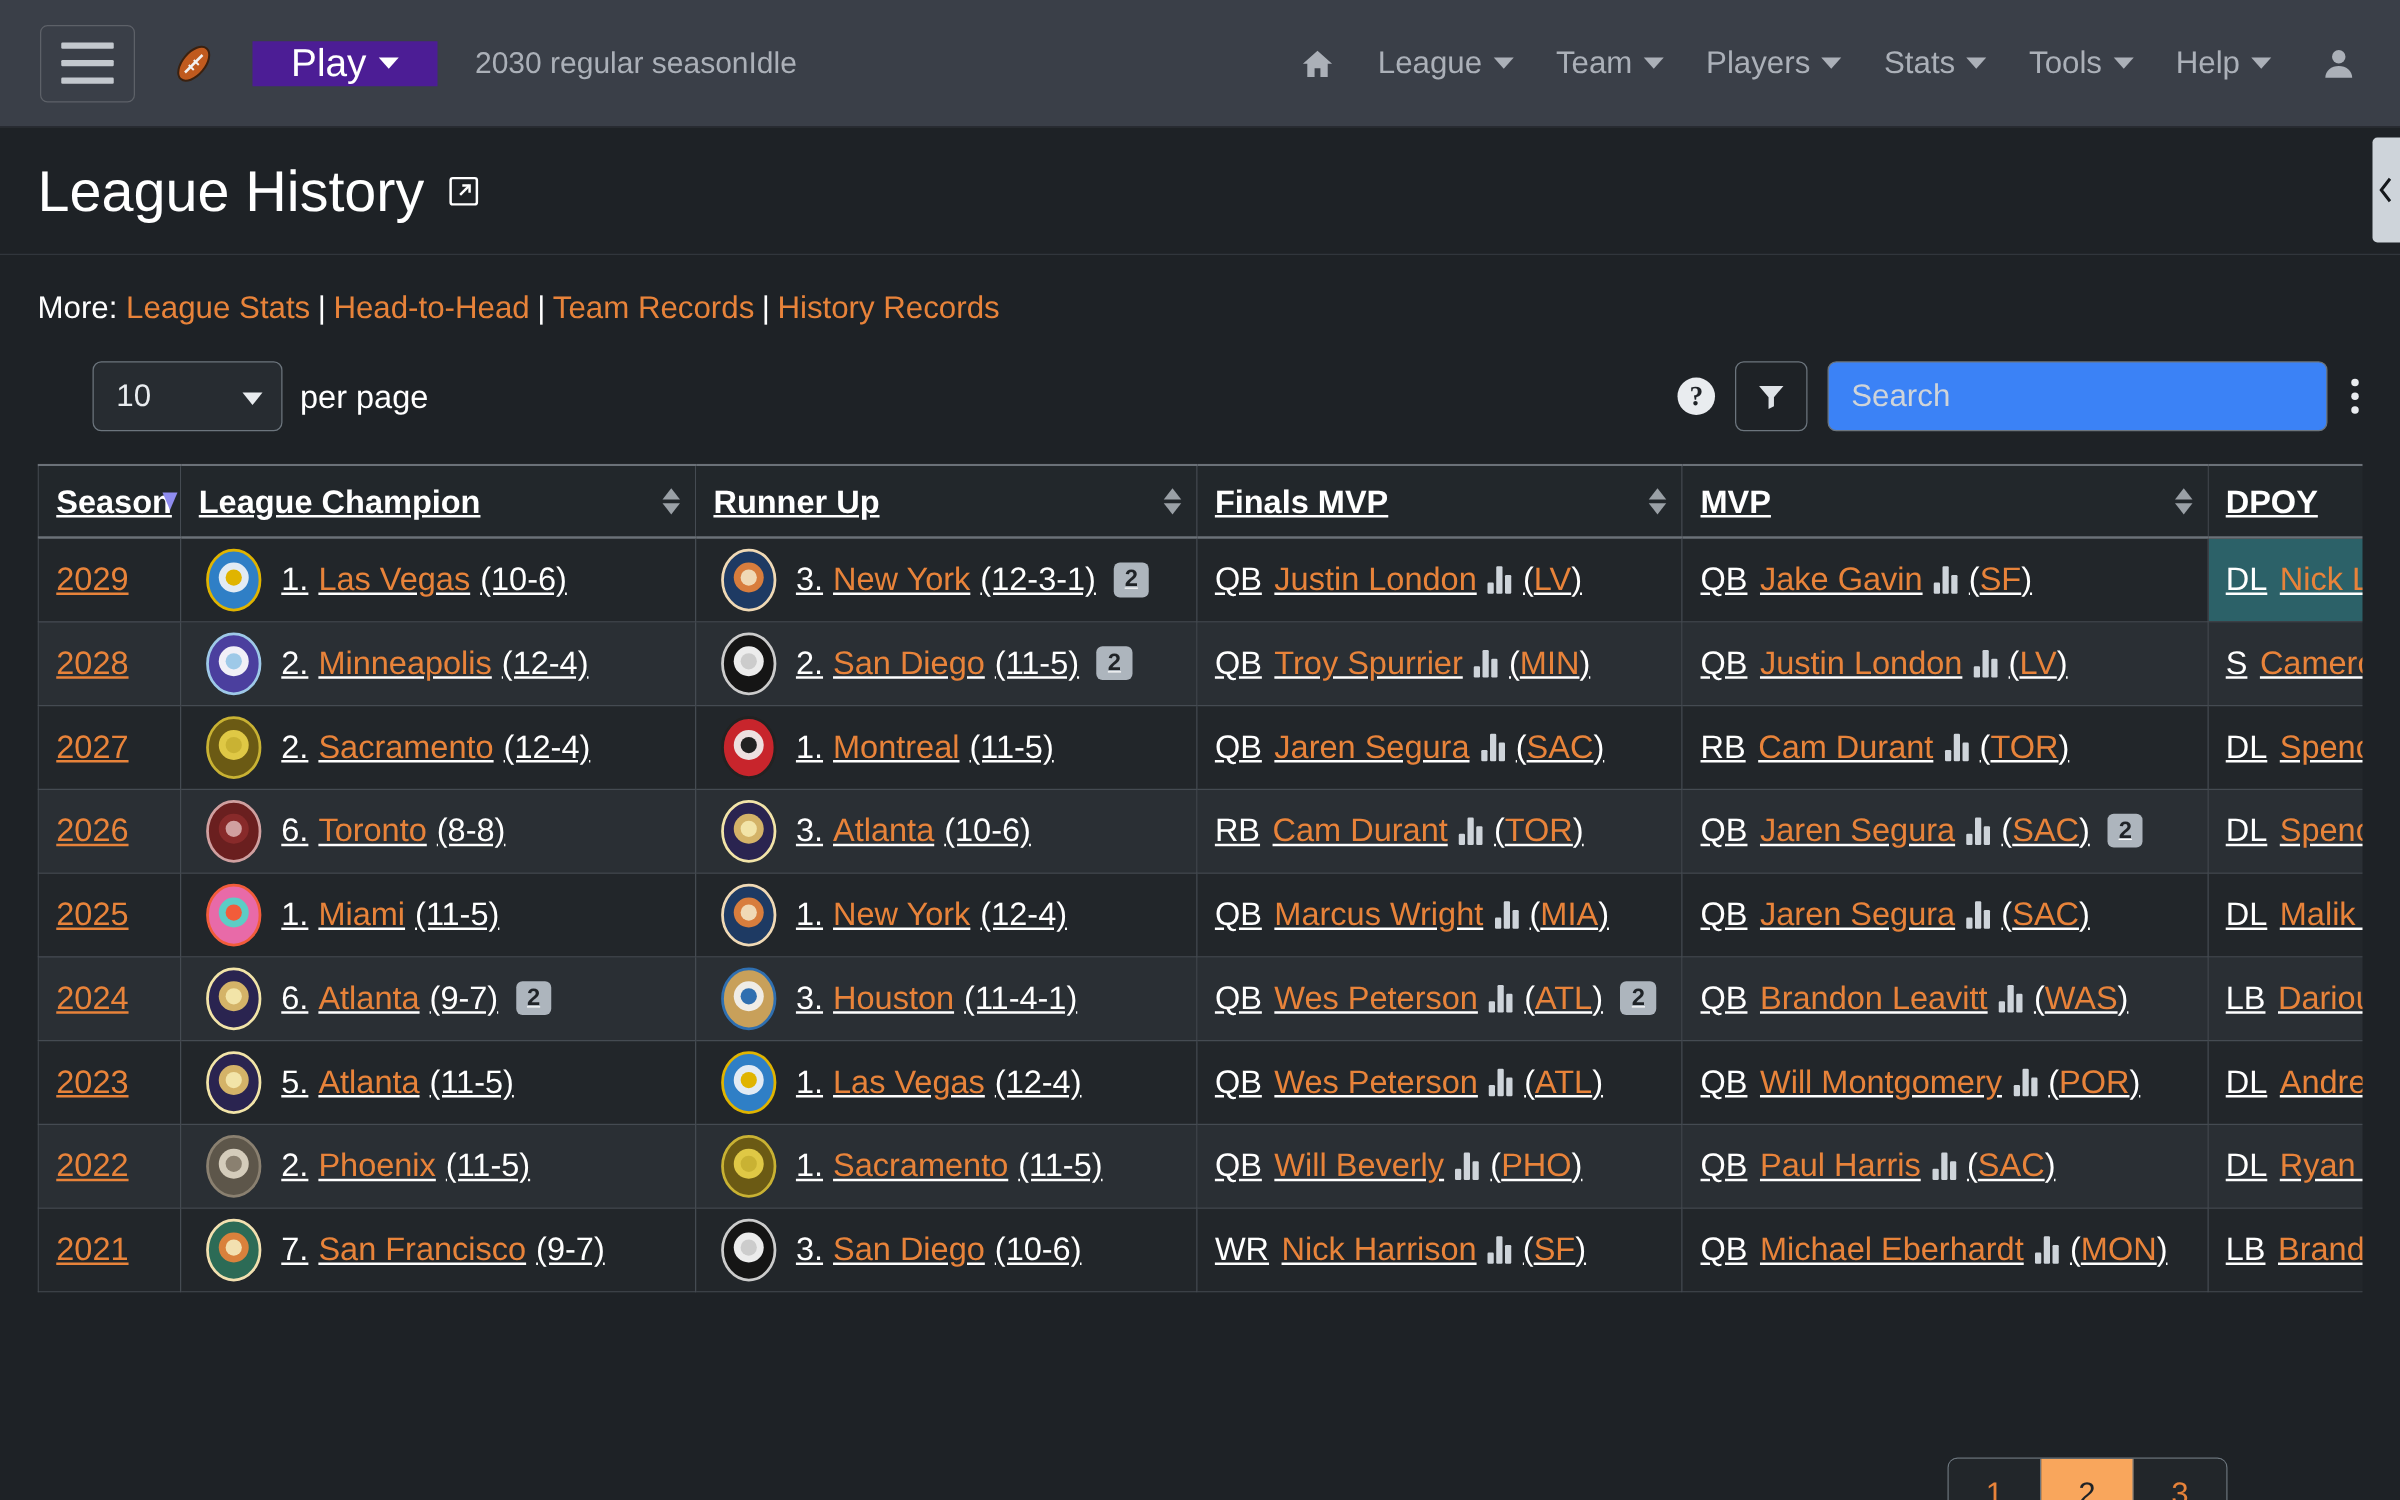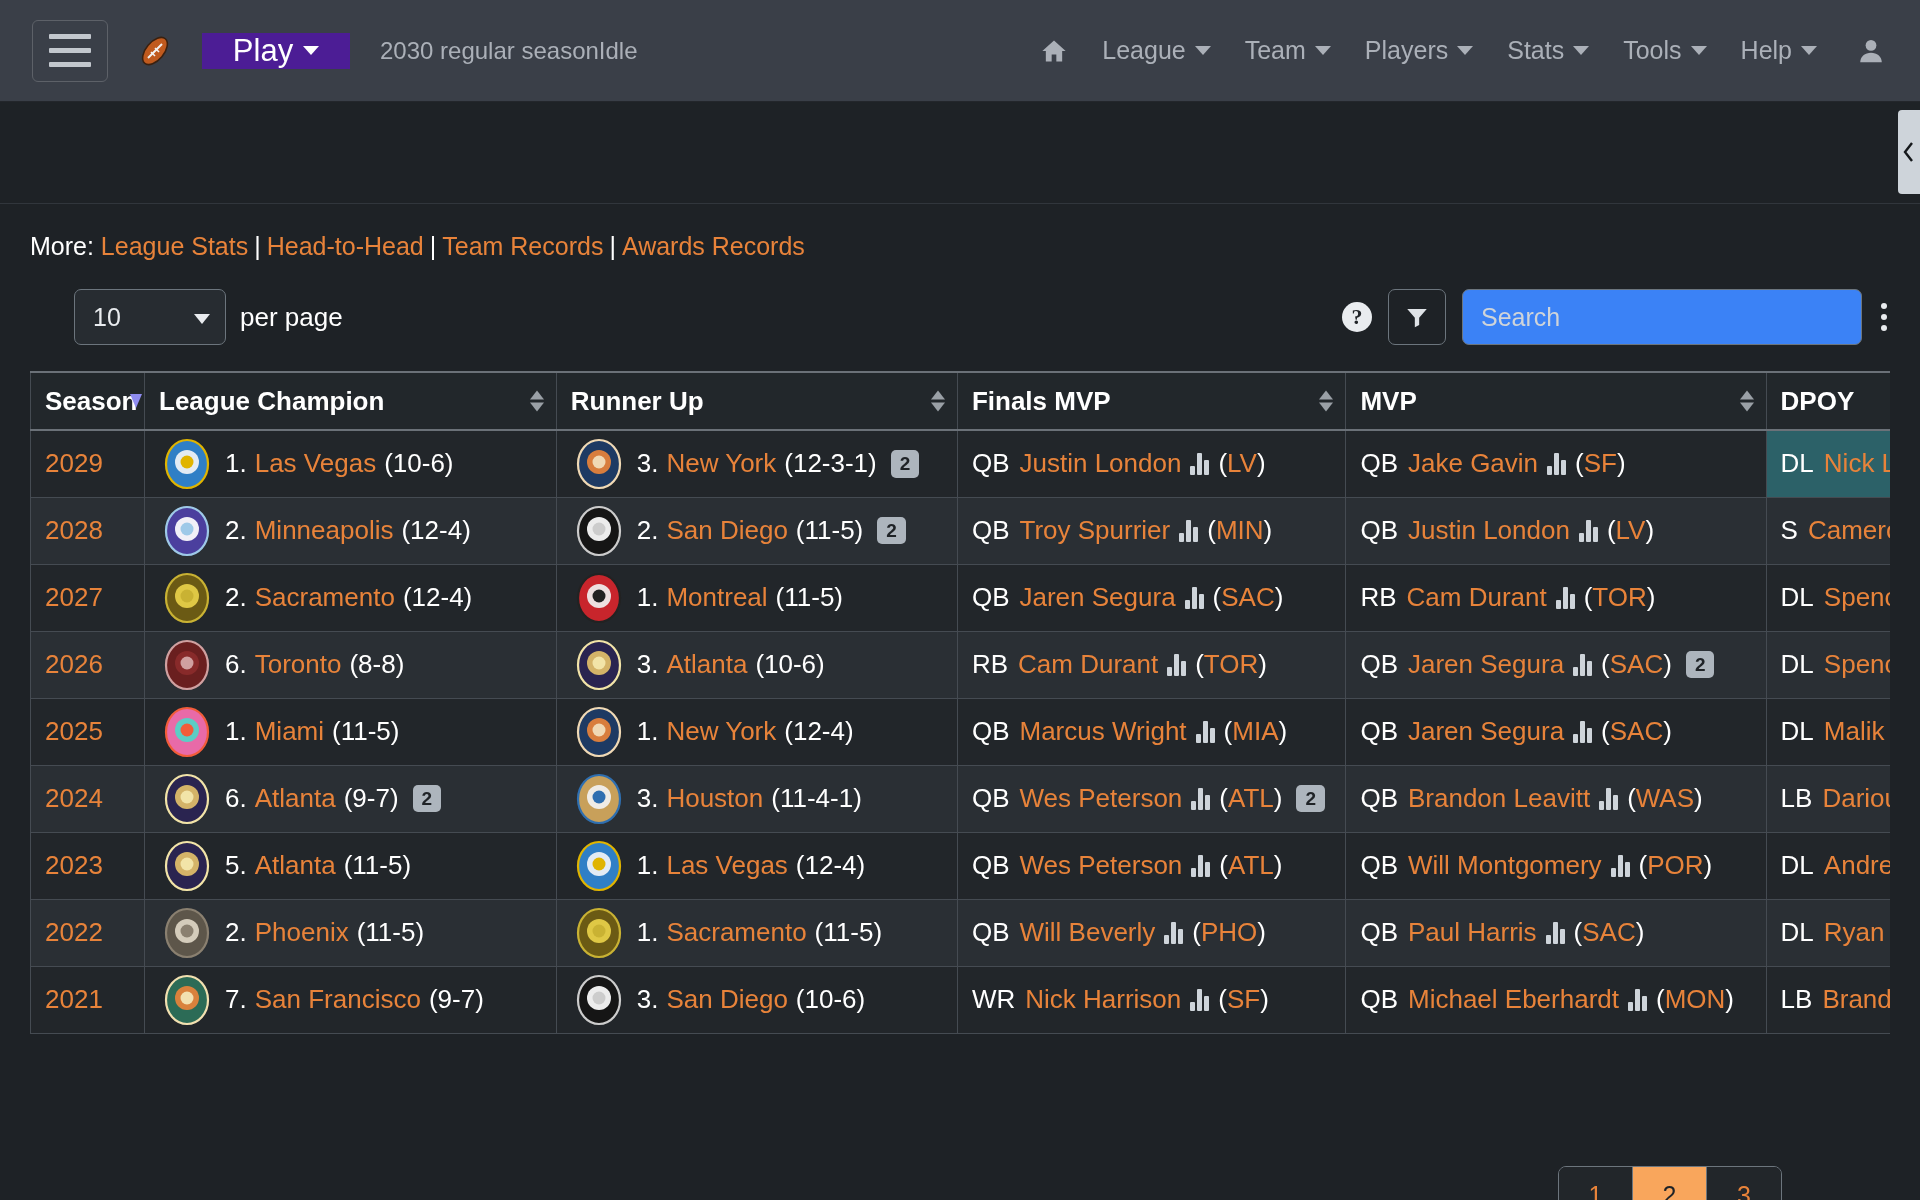--- a/index.html
+++ b/index.html
@@ -206,20 +206,21 @@
     width: 2180px;
     table-layout: fixed;
     color: #fff;
     font-size: 26px;
   }
   table.history th, table.history td {
     border: 1px solid #454b52;
     padding: 0 14px;
     text-align: left;
     vertical-align: middle;
+    text-decoration: underline;
   }
   table.history thead th {
     height: 58px;
     background: #22272b;
     font-weight: bold;
     font-size: 26px;
     border-top: 2px solid #6b7178;
     border-bottom: 2px solid #6b7178;
     position: relative;
     cursor: pointer;
@@ -371,30 +372,40 @@
     <div class="nav-item user-icon">
       <svg width="30" height="30" viewBox="0 0 24 24" fill="#abb0b8">
         <circle cx="12" cy="7.5" r="4.3"></circle>
         <path d="M3.4 21c0-4.7 3.9-7.6 8.6-7.6s8.6 2.9 8.6 7.6z"></path>
       </svg>
     </div>
   </div>
 </div>
 
 <div class="page-header">
+  <h1 class="page-title">
+    <span>League History</span>
+    <span class="popout-icon">
+      <svg width="28" height="28" viewBox="0 0 24 24" fill="none" stroke="#ffffff" stroke-width="1.7">
+        <rect x="3" y="3" width="18" height="18" rx="1.5"></rect>
+        <path d="M9.5 14.5 L16 8"></path>
+        <path d="M11 8 H16 V13"></path>
+      </svg>
+    </span>
+  </h1>
   <div class="side-toggle">
     <svg width="16" height="26" viewBox="0 0 16 26" fill="none" stroke="#15181b" stroke-width="2.4">
       <path d="M11 4 L4 13 L11 22"></path>
     </svg>
   </div>
 </div>
 
 <div class="more-row">
   <span>More:</span>
-  <a class="link">League Stats</a><span class="more-sep">|</span><a class="link">Head-to-Head</a><span class="more-sep">|</span><a class="link">Team Records</a><span class="more-sep">|</span><a class="link">Awards Records</a>
+  <a class="link">League Stats</a><span class="more-sep">|</span><a class="link">Head-to-Head</a><span class="more-sep">|</span><a class="link">Team Records</a><span class="more-sep">|</span><a class="link">History Records</a>
 </div>
 
 <div class="controls">
   <span class="select-wrap">
     <select class="per-page-select" id="perPageSelect"><option value="10">10</option><option value="25">25</option><option value="50">50</option><option value="100">100</option></select>
   </span>
   <span class="per-page-label">per page</span>
 
   <div class="controls-right">
     <div class="help-icon">?</div>

